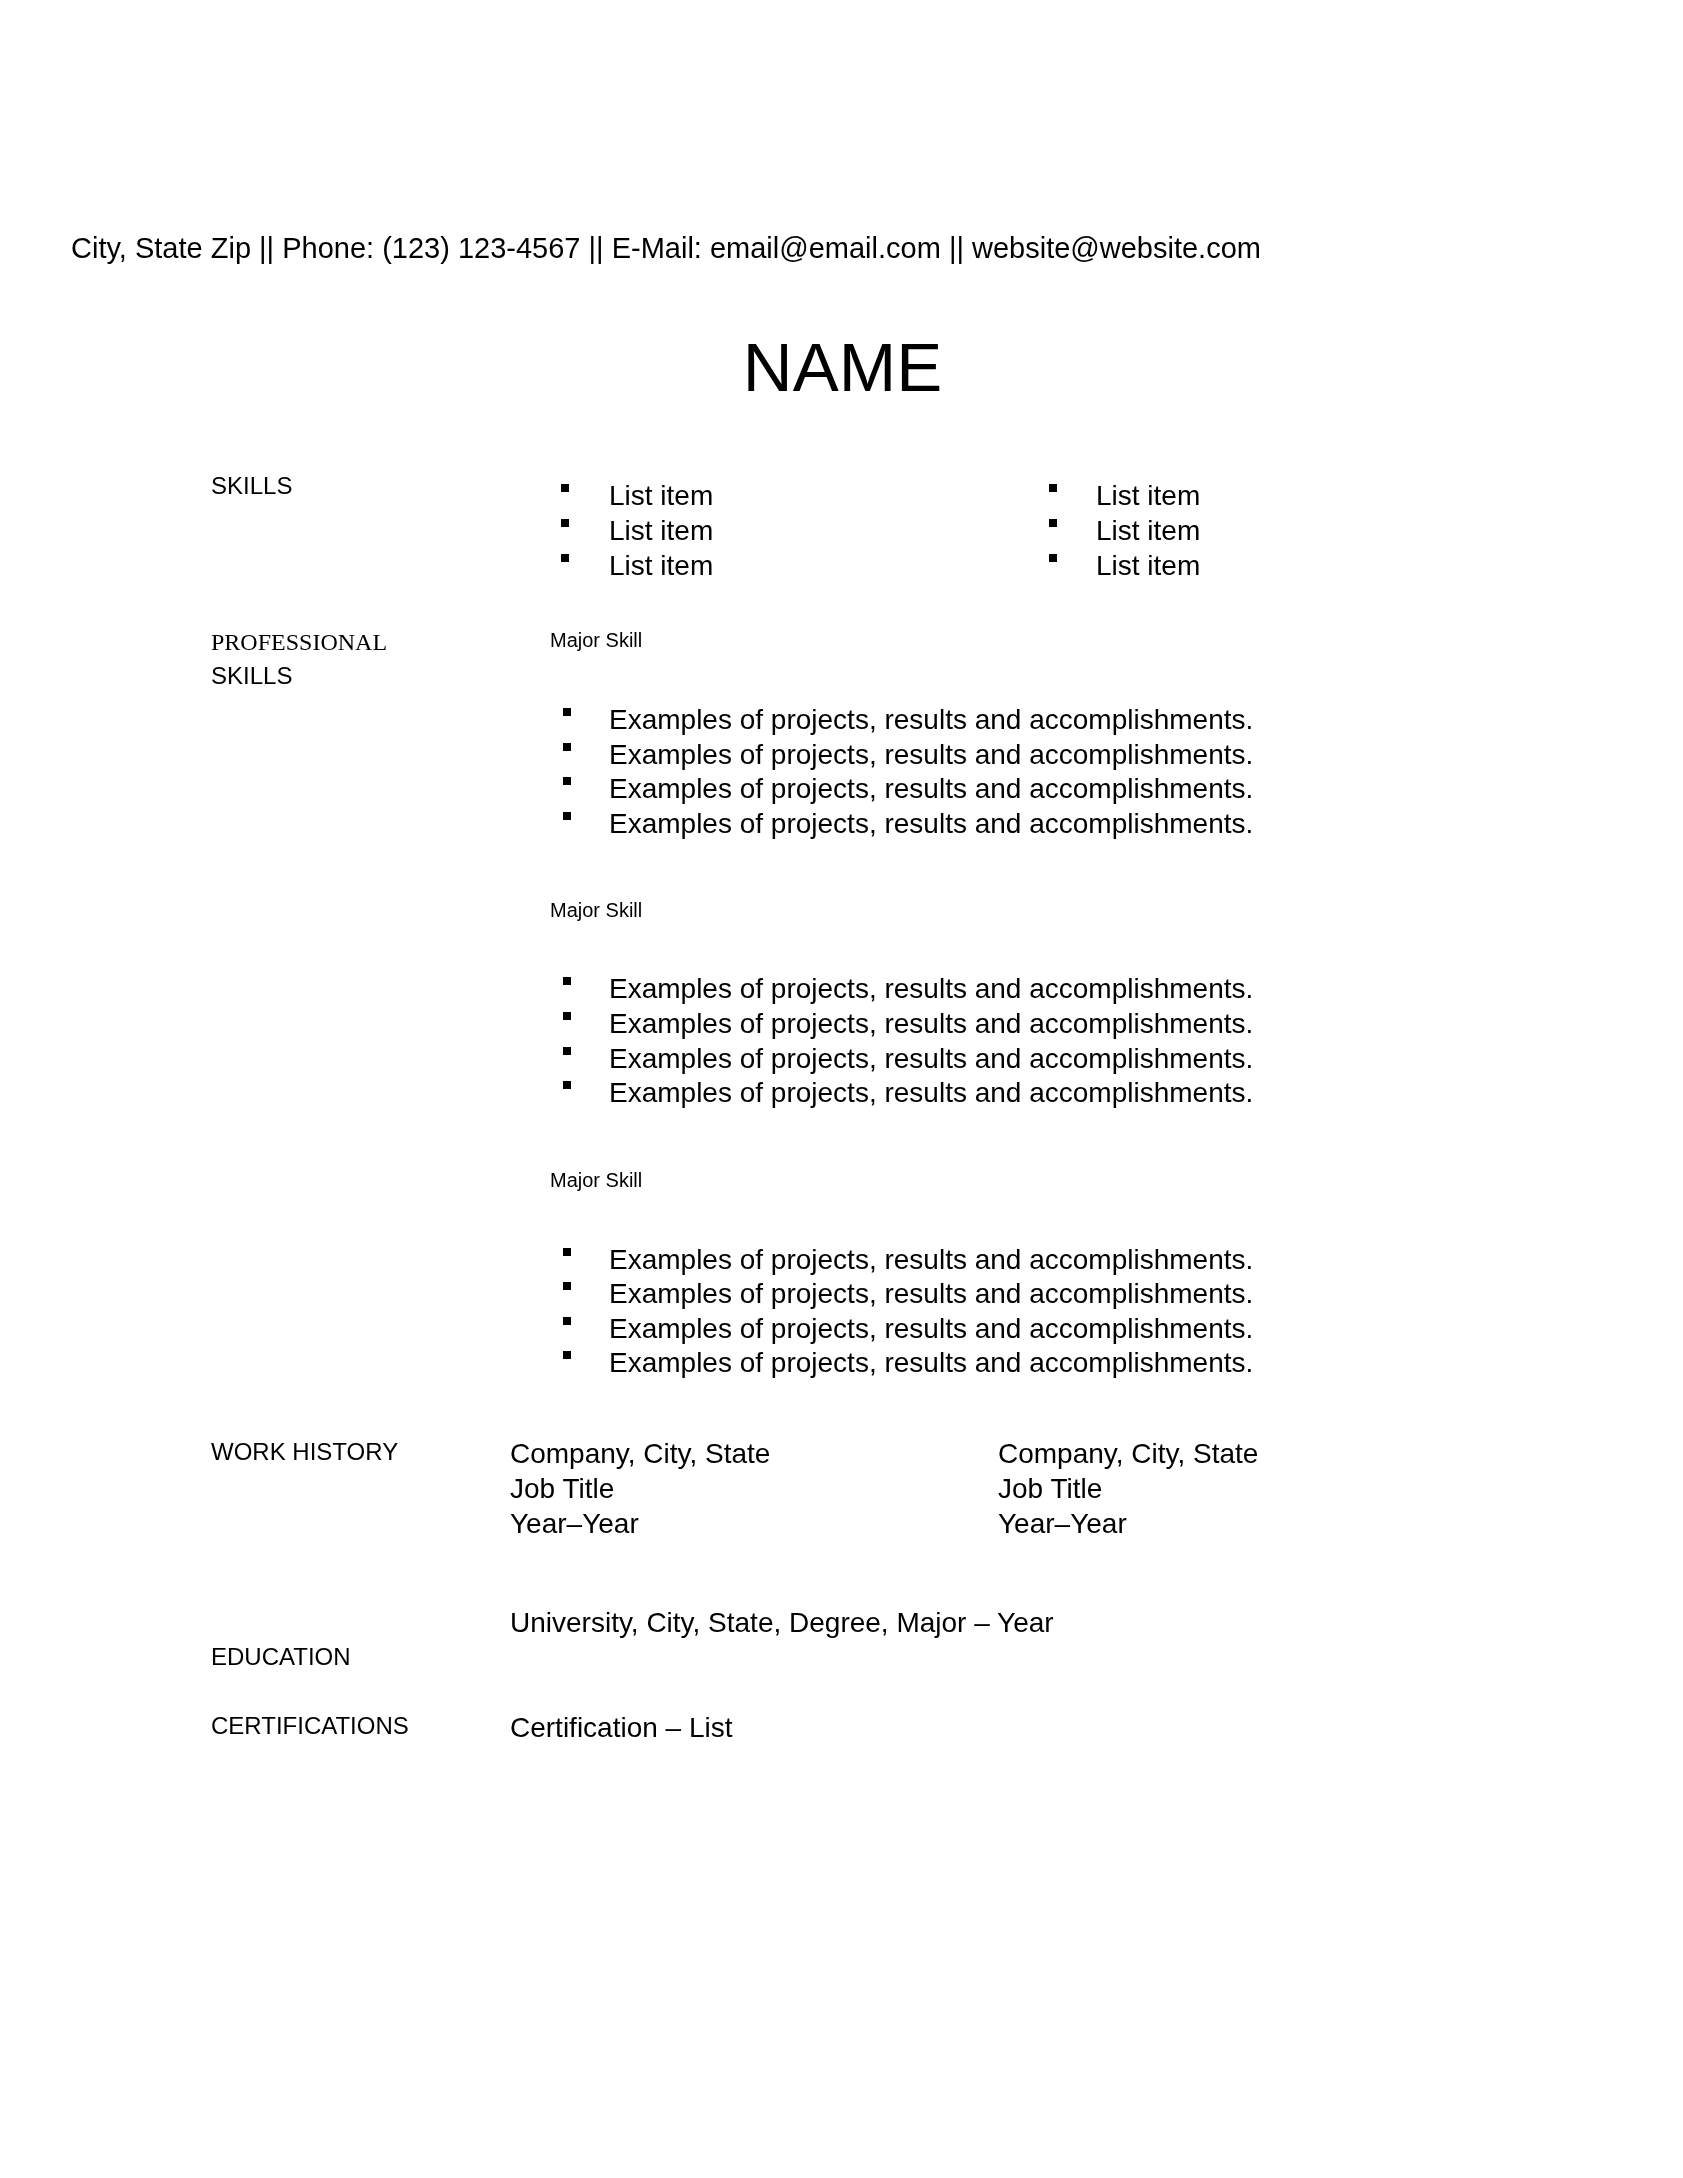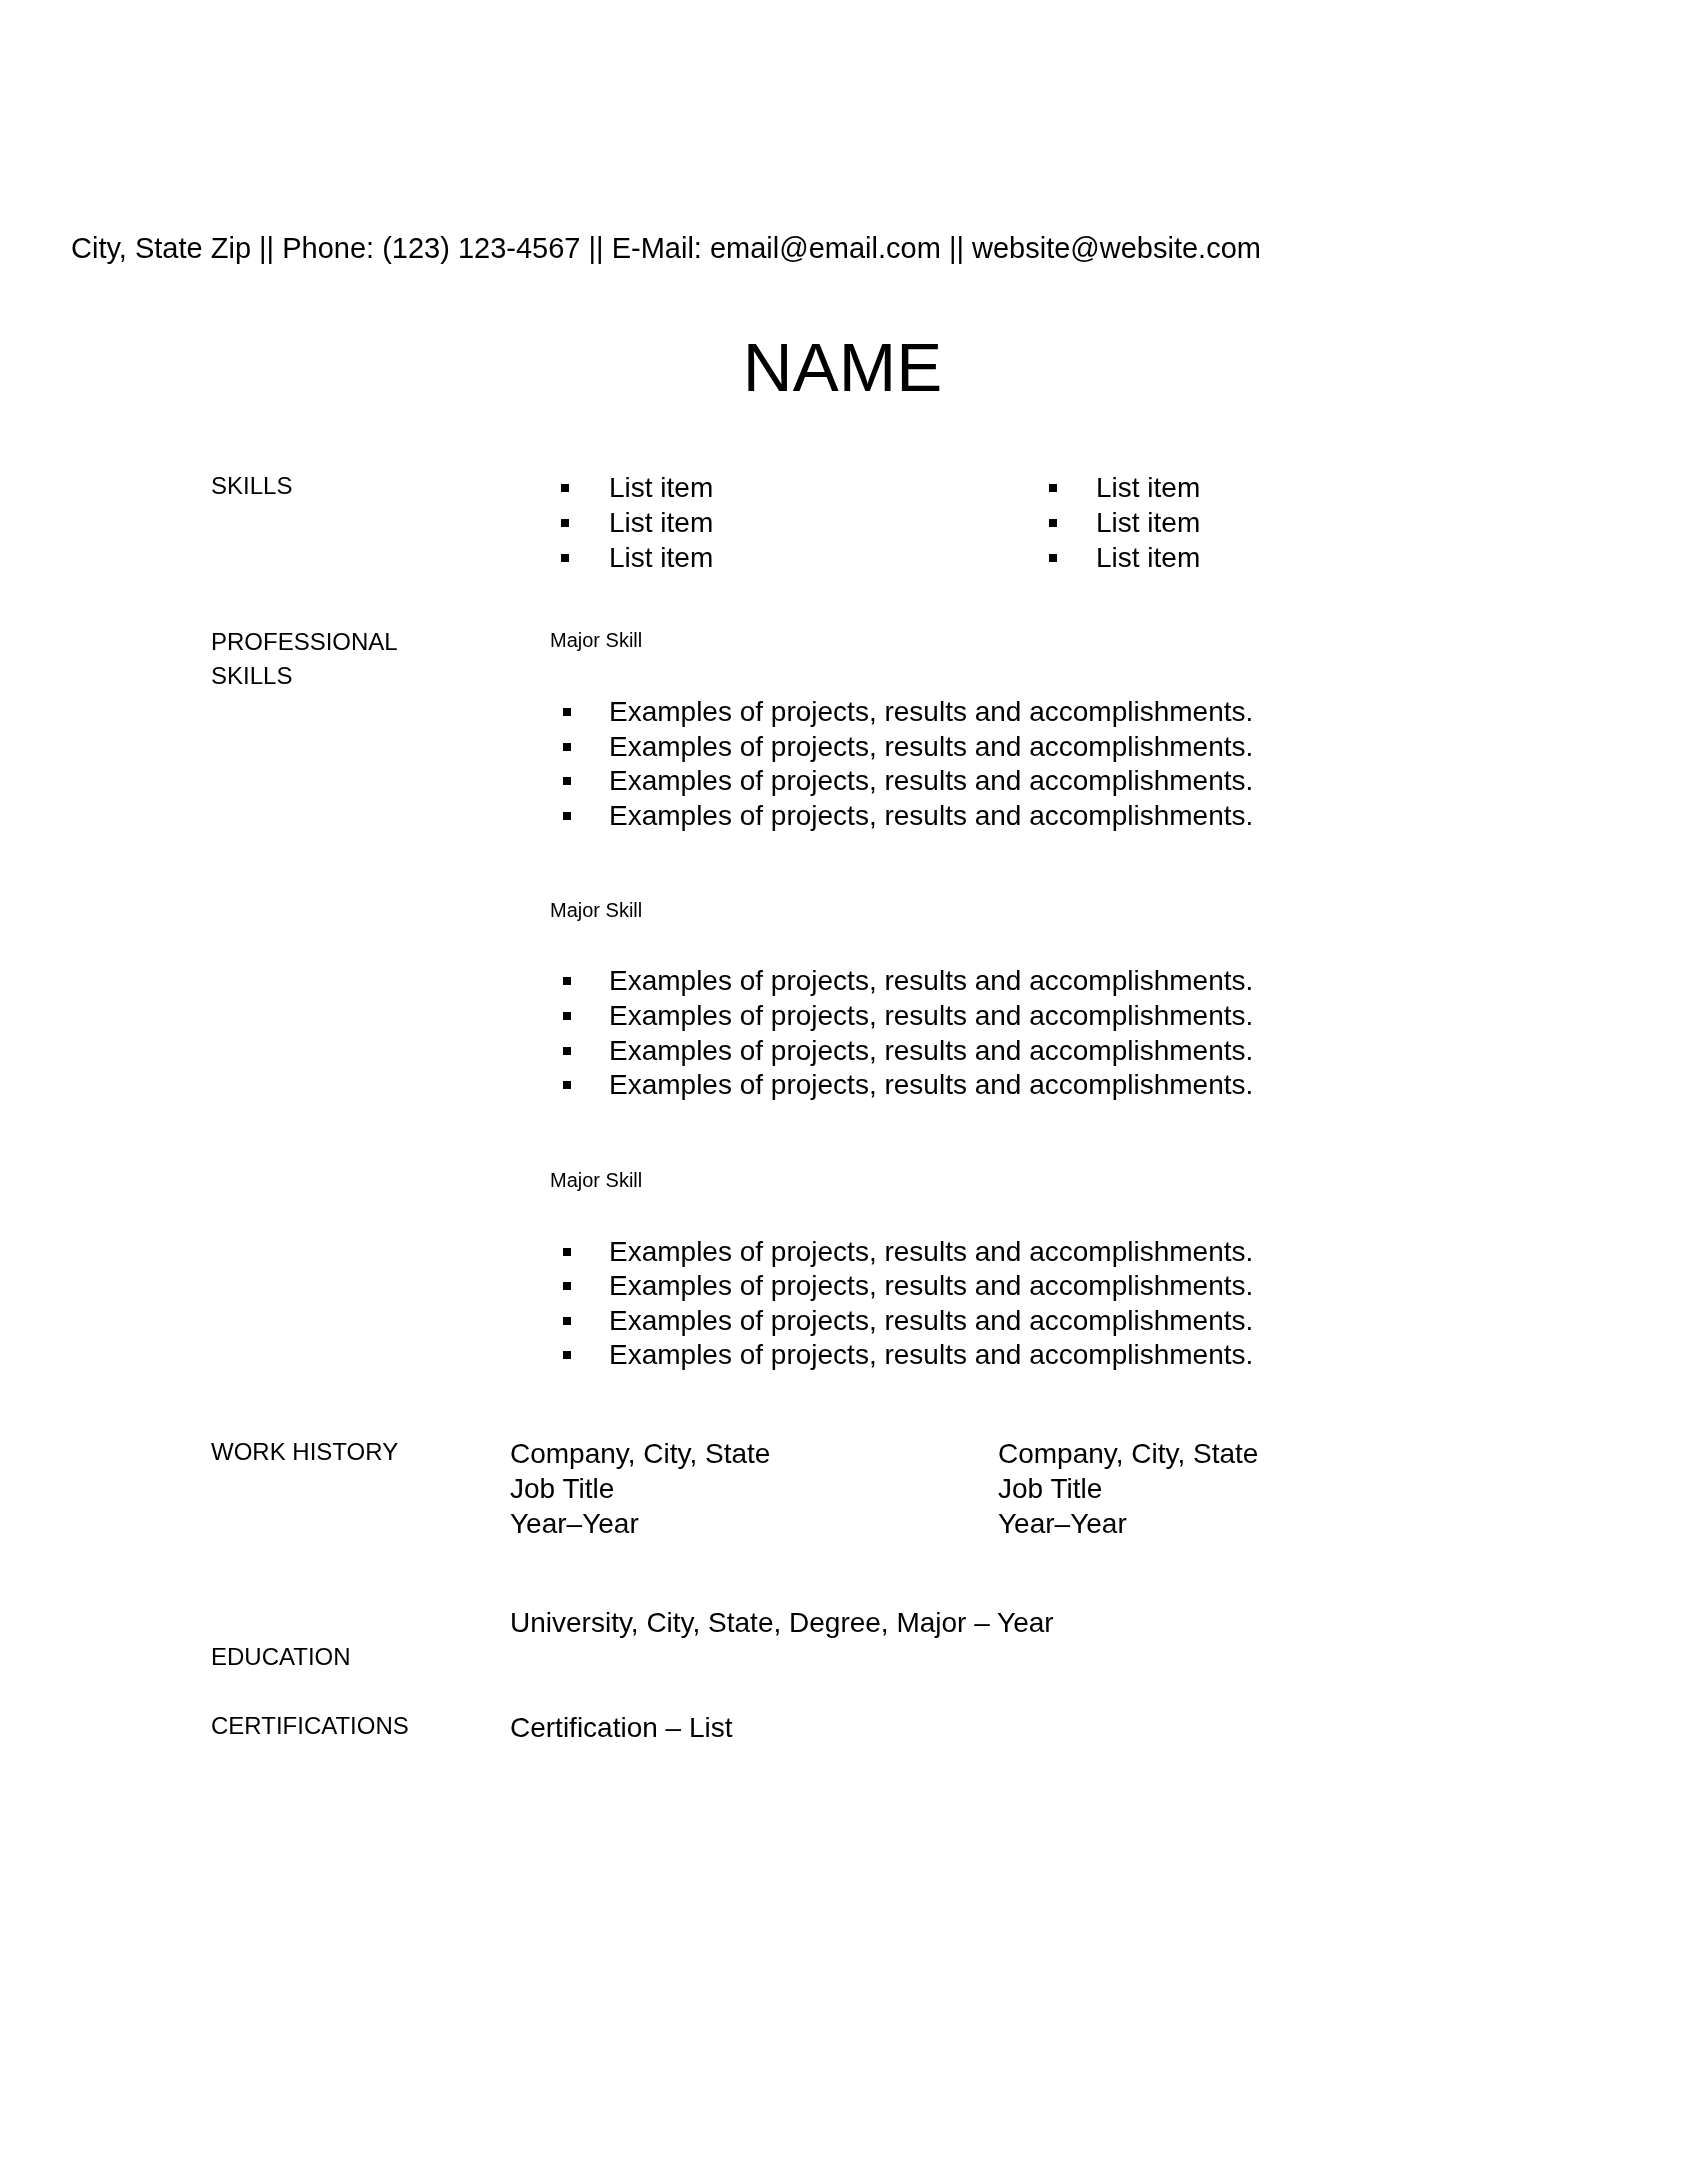--- a/index.html
+++ b/index.html
@@ -4,21 +4,21 @@
 <style>
   html, body { margin:0; padding:0; background:#ffffff; }
   body { width:1683px; height:2178px; position:relative; overflow:hidden;
          font-family:"Liberation Sans", sans-serif; color:#000; font-size:28px; }
   .abs { position:absolute; white-space:nowrap; line-height:1; }
   .contact { left:0; width:1332px; text-align:center; top:234px; font-size:29px; padding-left:-10px; }
   .name { left:0; width:1683px; text-align:center; top:333px; font-size:69px; padding-left:1px; }
   .label { left:211px; font-size:24px; }
   .bullet-row { position:absolute; font-size:28px; line-height:1; white-space:nowrap; }
   .sq { position:absolute; width:8px; height:8px; background:#000; top:10px; }
-  .txt { position:absolute; top:0; }
+  .txt { position:absolute; top:8px; }
   .sub { font-size:20px; }
 </style>
 </head>
 <body>
 
 <div class="abs contact">City, State Zip || Phone: (123) 123-4567 || E-Mail: email@email.com || website@website.com</div>
 <div class="abs name">NAME</div>
 
 <div class="abs label" style="top:474px;">SKILLS</div>
 
@@ -45,21 +45,21 @@
   <div class="bullet-row" style="left:1049px; top:509px;">
     <span class="sq" style="left:0;"></span>
     <span class="txt" style="left:47px;">List item</span>
   </div>
   <div class="bullet-row" style="left:1049px; top:544px;">
     <span class="sq" style="left:0;"></span>
     <span class="txt" style="left:47px;">List item</span>
   </div>
 </div>
 
-<div class="abs label" style="top:630px;">PROFESSIONAL</div>
+<div class="abs label" style="top:630px;font-family:Liberation Serif, serif;">PROFESSIONAL</div>
 <div class="abs label" style="top:664px;">SKILLS</div>
 
 <div class="abs sub" style="left:550px; top:630px;">Major Skill</div>
 <div class="bullet-row" style="left:563px; top:698px;">
   <span class="sq"></span>
   <span class="txt" style="left:46px;">Examples of projects, results and accomplishments.</span>
 </div>
 <div class="bullet-row" style="left:563px; top:733px;">
   <span class="sq"></span>
   <span class="txt" style="left:46px;">Examples of projects, results and accomplishments.</span>

